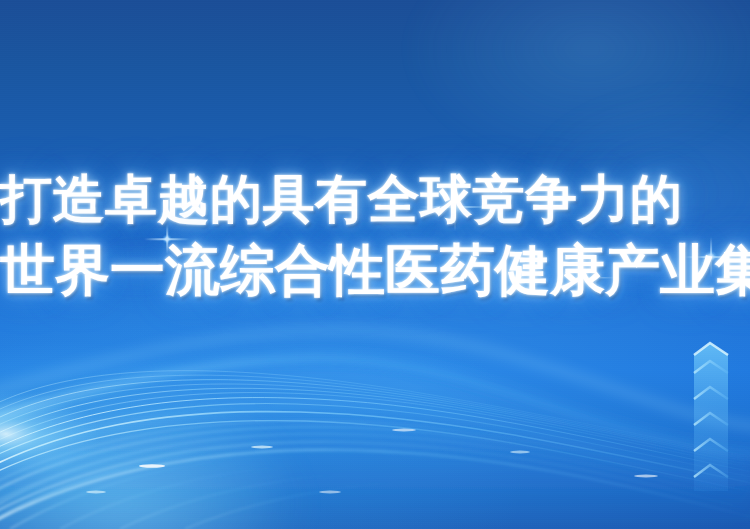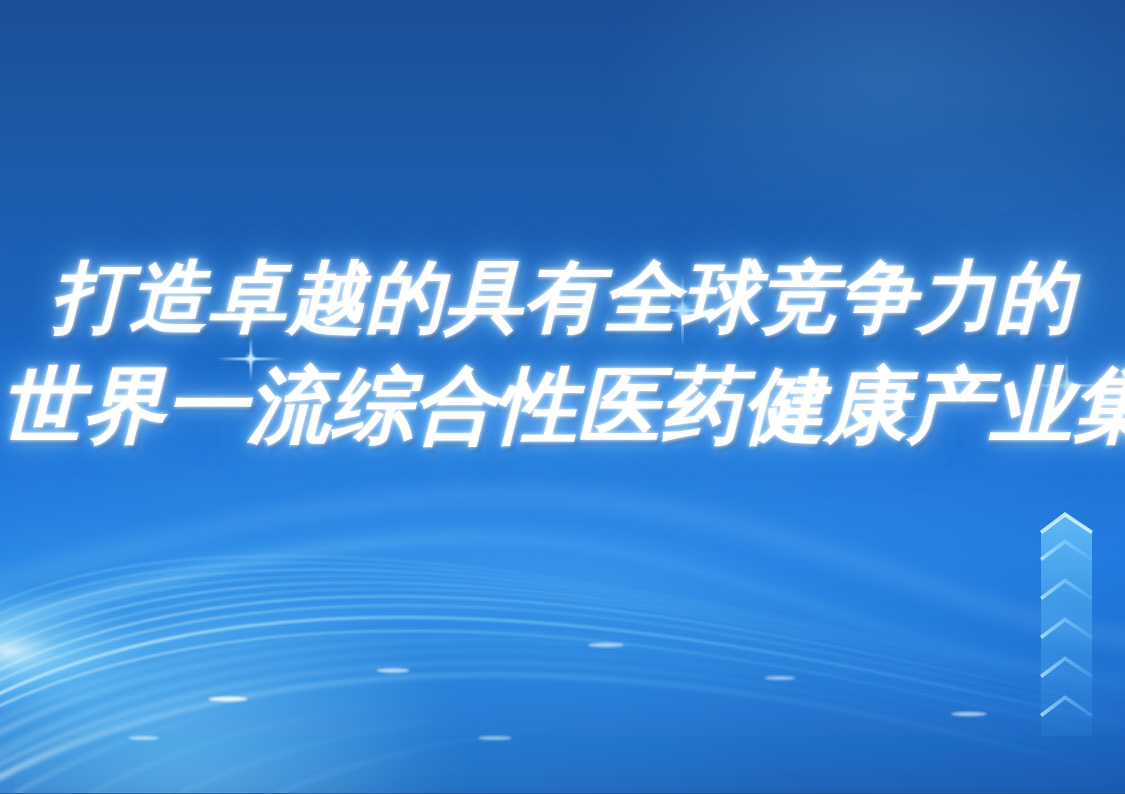--- a/index.html
+++ b/index.html
@@ -80,23 +80,22 @@
   }
   .sparkle .ray-v {
     background: linear-gradient(180deg, rgba(255,255,255,0) 0%, rgba(220,242,255,0.9) 50%, rgba(255,255,255,0) 100%);
   }
 
   
   #headline {
     position: absolute;
     left: 0; right: 0;
     top: 172px;
-    text-align: center;
+    text-align: left;
     z-index: 6;
-    font-style: italic;
   }
   .headline-line {
     color: #ffffff;
     font-weight: 700;
     line-height: 1.06;
     white-space: nowrap;
     text-shadow:
       0 0 3px rgba(255,255,255,0.95),
       0 0 10px rgba(170,220,255,0.85),
       0 0 22px rgba(110,190,255,0.65),

